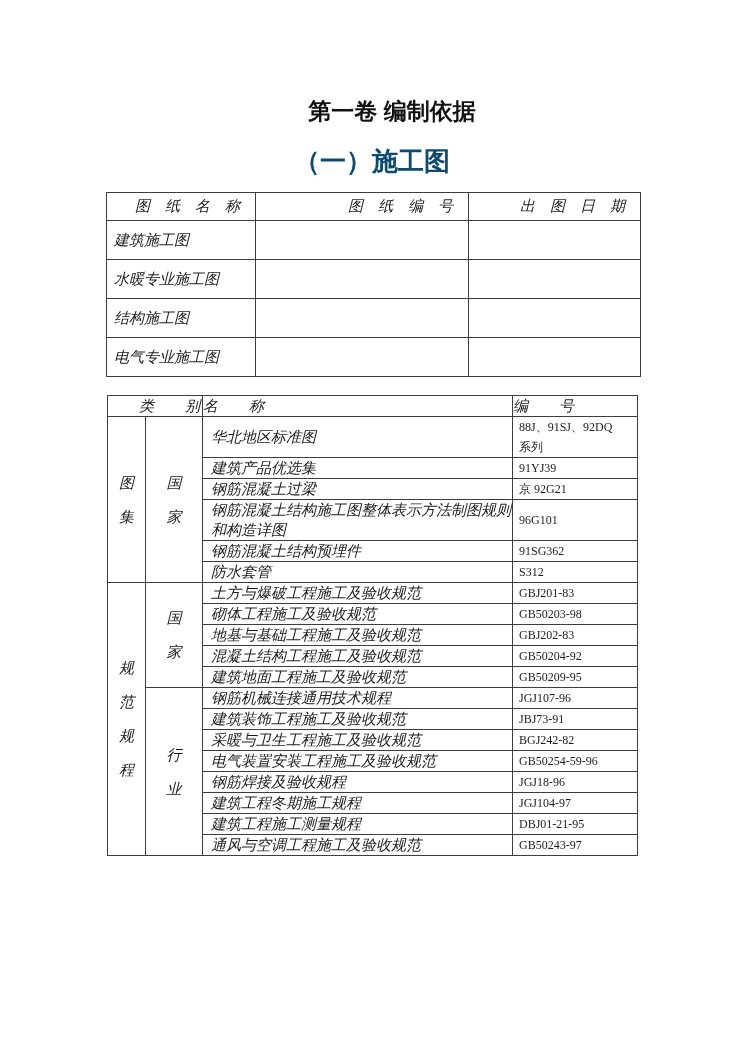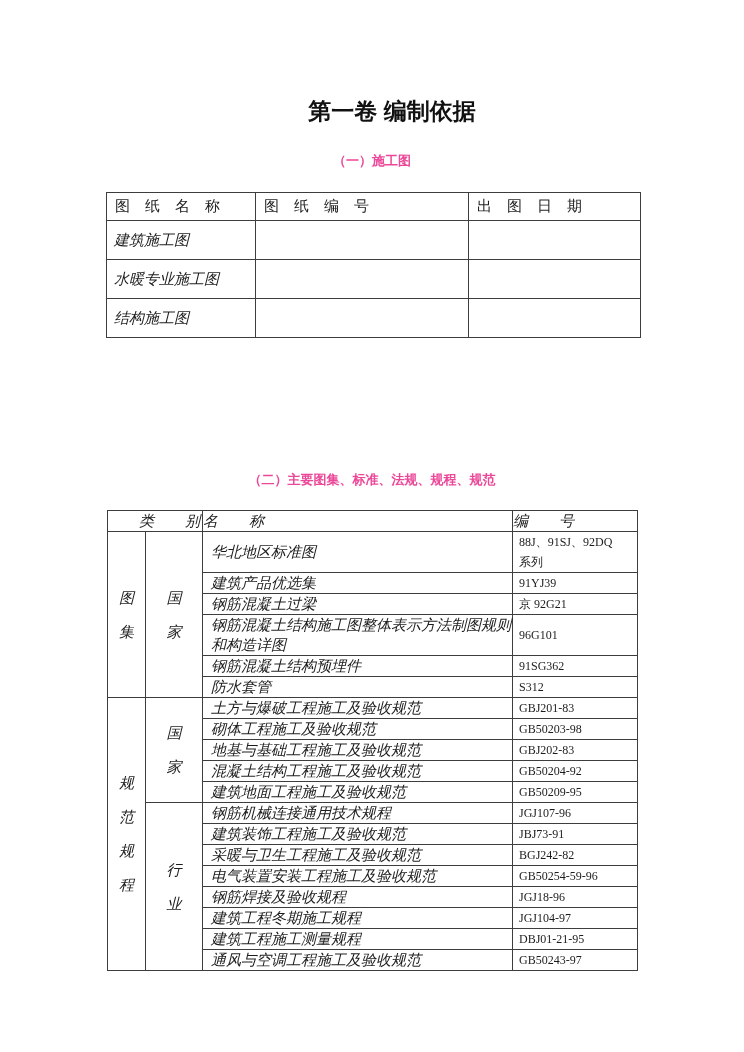--- a/index.html
+++ b/index.html
@@ -20,23 +20,23 @@
     font-weight: bold;
     font-size: 23px;
     line-height: 28px;
     color: #111;
     padding-left: 40px;
   }
   .section-title {
     text-align: center;
     font-family: "Liberation Sans", "DejaVu Sans", sans-serif;
     font-weight: bold;
-    font-size: 13px;
+    font-size: 26px;
     line-height: 24px;
-    color: #ec4899;
+    color: #0c4a6e;
   }
   .section-title.first { margin-top: 24px; }
   .section-title.second { margin-top: 130px; }
 
   table {
     border-collapse: collapse;
     table-layout: fixed;
   }
   td, th {
     border: 1px solid #3d3d3d;
@@ -49,23 +49,24 @@
   
   .drawings-table {
     margin: 19px 0 0 106px;
     width: 534px;
   }
   .drawings-table col.c1 { width: 149px; }
   .drawings-table col.c2 { width: 213px; }
   .drawings-table col.c3 { width: 172px; }
   .drawings-table th {
     height: 28px;
-    text-align: left;
+    text-align: right;
     padding-left: 8px;
     letter-spacing: 15px;
+    font-style: italic;
     white-space: nowrap;
     margin-top: 36px;
   }
   .drawings-table td {
     height: 39px;
     text-align: left;
     padding-left: 7px;
     font-style: italic;
   }
 
@@ -148,24 +149,28 @@
         <tr>
           <td>水暖专业施工图</td>
           <td></td>
           <td></td>
         </tr>
         <tr>
           <td>结构施工图</td>
           <td></td>
           <td></td>
         </tr>
+        <tr>
+          <td>电气专业施工图</td>
+          <td></td>
+          <td></td>
+        </tr>
       </tbody>
   </table>
 
-  <h2 class="section-title second">（二）主要图集、标准、法规、规程、规范</h2>
 
   <table class="standards-table">
     <colgroup>
         <col class="c1">
         <col class="c2">
         <col class="c3">
         <col class="c4">
       </colgroup>
     <thead>
       <tr>

